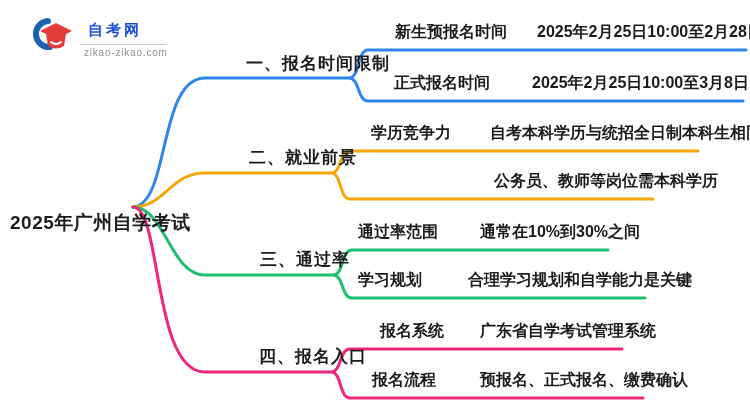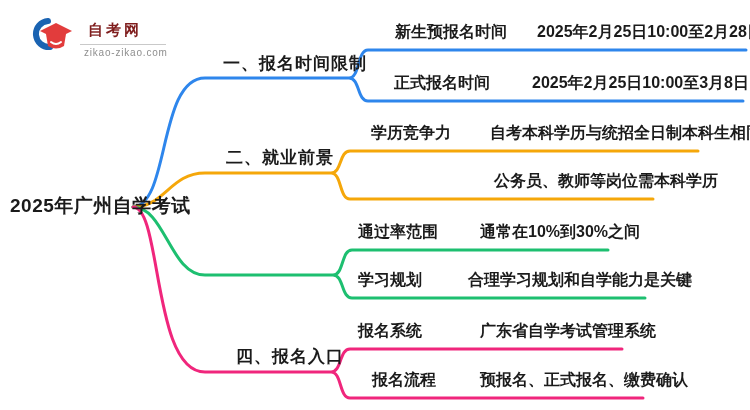--- a/index.html
+++ b/index.html
@@ -3,27 +3,27 @@
 <meta charset="utf-8">
 <style>
   html,body{margin:0;padding:0;background:#ffffff;}
   #stage{
     position:relative;width:750px;height:410px;background:#ffffff;overflow:hidden;
     font-family:"Liberation Sans","DejaVu Sans",sans-serif;color:#1b1b1b;
   }
   #wires{position:absolute;left:0;top:0;width:750px;height:410px;}
   .node{position:absolute;white-space:nowrap;font-weight:700;color:#1b1b1b;}
   .central{font-size:19px;letter-spacing:0.5px;}
-  .branch-label{font-size:17px;letter-spacing:1px;}
+  .branch-label{font-size:17px;letter-spacing:1px;margin-left:23px;}
   .row-label{font-size:16px;}
   .row-value{font-size:16px;}
   
   #logo{position:absolute;left:28px;top:10px;width:150px;height:50px;}
   #logo-icon{position:absolute;left:0;top:8px;}
-  #site-name{position:absolute;left:60px;top:11px;font-size:15px;font-weight:700;letter-spacing:3px;color:#7f1d1d;white-space:nowrap;}
+  #site-name{position:absolute;left:60px;top:11px;font-size:15px;font-weight:700;letter-spacing:3px;color:#1d4ed8;white-space:nowrap;}
   #logo-divider{position:absolute;left:52px;top:34px;width:86px;height:1px;background:#c9c9c9;}
   #site-url{position:absolute;left:56px;top:37px;font-size:10px;color:#8f8f8f;letter-spacing:0.8px;white-space:nowrap;}
 </style>
 </head>
 <body>
 
 <div id="stage">
 
   <svg id="wires" viewBox="0 0 750 410">
     <path fill="none" stroke-width="3" stroke-linecap="round" d="M133,207 C170,205 158,78 205,78 H349
@@ -45,38 +45,39 @@
       <path d="M20,3 A13,13 0 1 0 22,29" fill="none" stroke="#1a63b2" stroke-width="6" stroke-linecap="round"></path>
       <polygon points="12,13 28,5 44,13 28,21" fill="#e23c3c"></polygon>
       <path d="M18,16 L38,16 L36,28 Q28,33 20,28 Z" fill="#e23c3c"></path>
       <path d="M23,24 Q28,28 33,24" fill="none" stroke="#ffffff" stroke-width="2" stroke-linecap="round"></path>
     </svg>
     <div id="site-name">自考网</div>
     <div id="logo-divider"></div>
     <div id="site-url">zikao-zikao.com</div>
   </div>
 
-  <div class="node central" style="left:10px;top:193px;">2025年广州自学考试</div>
+  <div class="node central" style="left:10px;top:210px;">2025年广州自学考试</div>
 
   <div class="node branch-label" style="left:223px;top:52px;">一、报名时间限制</div>
   <div class="node branch-label" style="left:226px;top:146px;">二、就业前景</div>
+  <div class="node branch-label" style="left:237px;top:248px;">三、通过率</div>
   <div class="node branch-label" style="left:236px;top:345px;text-align:center;">四、报名入口</div>
 
   <div class="node row-label" style="left:395px;top:22px;">新生预报名时间</div>
   <div class="node row-value" style="left:537px;top:22px;">2025年2月25日10:00至2月28日12:00</div>
   <div class="node row-label" style="left:394px;top:73px;">正式报名时间</div>
   <div class="node row-value" style="left:532px;top:73px;">2025年2月25日10:00至3月8日17:00</div>
 
   <div class="node row-label" style="left:371px;top:123px;">学历竞争力</div>
   <div class="node row-value" style="left:490px;top:123px;">自考本科学历与统招全日制本科生相同</div>
   <div class="node row-value" style="left:494px;top:171px;">公务员、教师等岗位需本科学历</div>
 
   <div class="node row-label" style="left:358px;top:222px;">通过率范围</div>
   <div class="node row-value" style="left:480px;top:222px;">通常在10%到30%之间</div>
   <div class="node row-label" style="left:358px;top:270px;">学习规划</div>
   <div class="node row-value" style="left:468px;top:270px;">合理学习规划和自学能力是关键</div>
 
-  <div class="node row-label" style="left:358px;top:321px;">报名系统</div>
+  <div class="node row-label" style="left:380px;top:321px;">报名系统</div>
   <div class="node row-value" style="left:480px;top:321px;">广东省自学考试管理系统</div>
   <div class="node row-label" style="left:372px;top:370px;">报名流程</div>
   <div class="node row-value" style="left:480px;top:370px;">预报名、正式报名、缴费确认</div>
 
 </div>
 
 </body></html>

